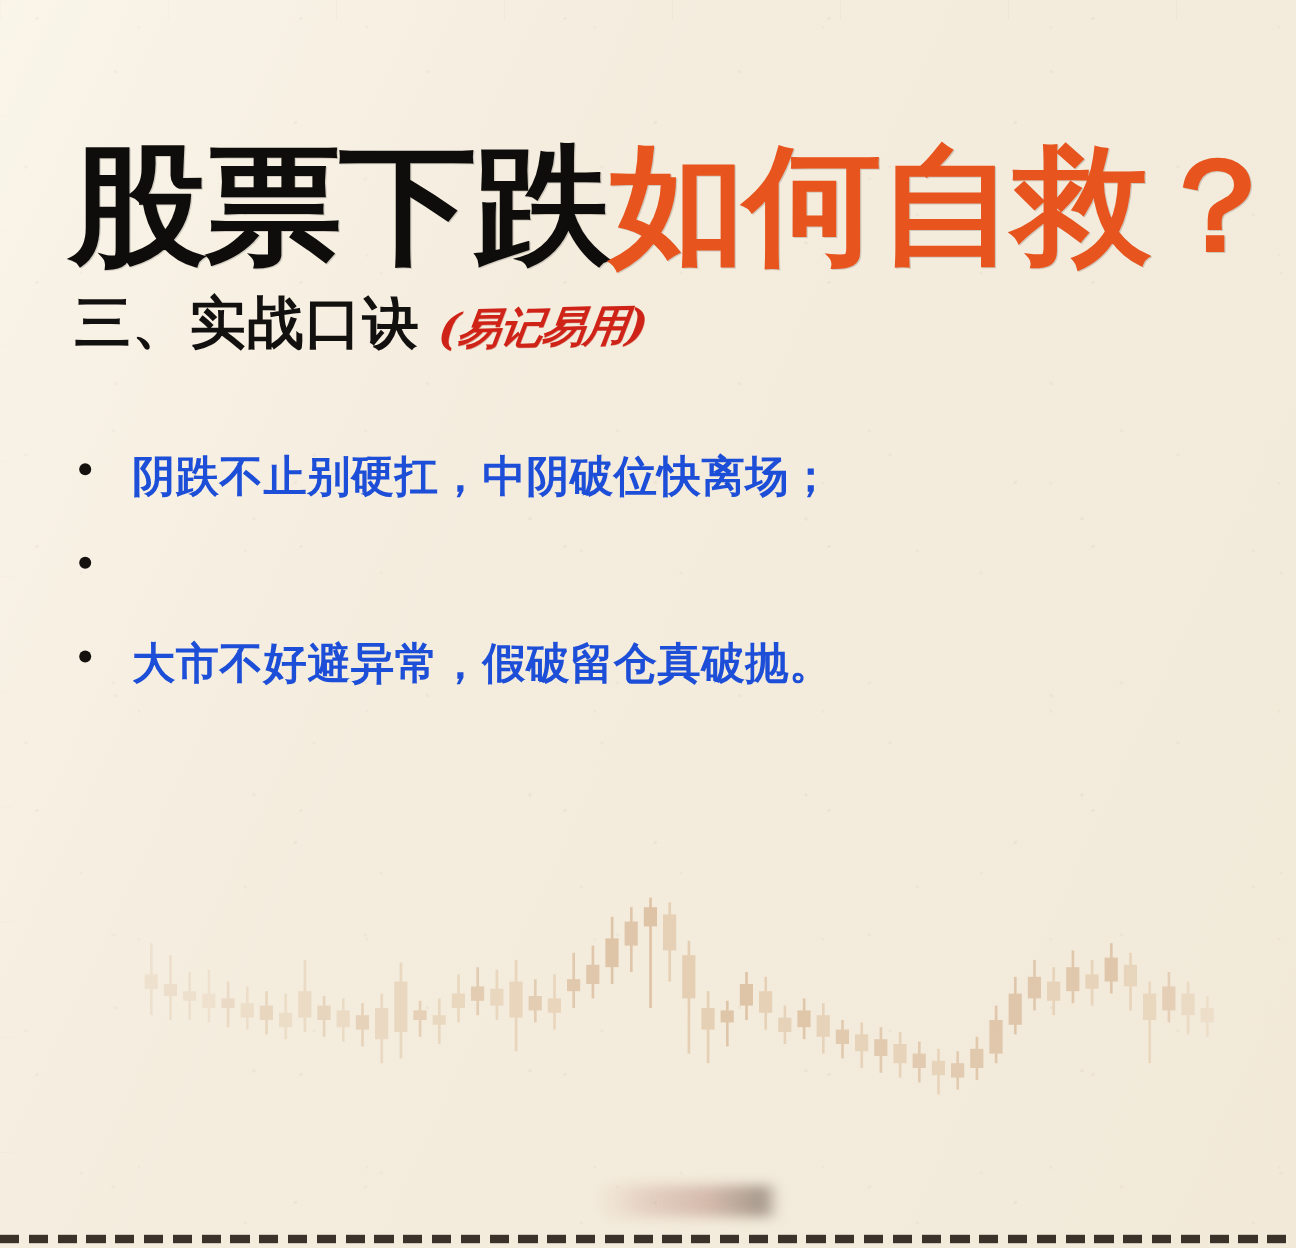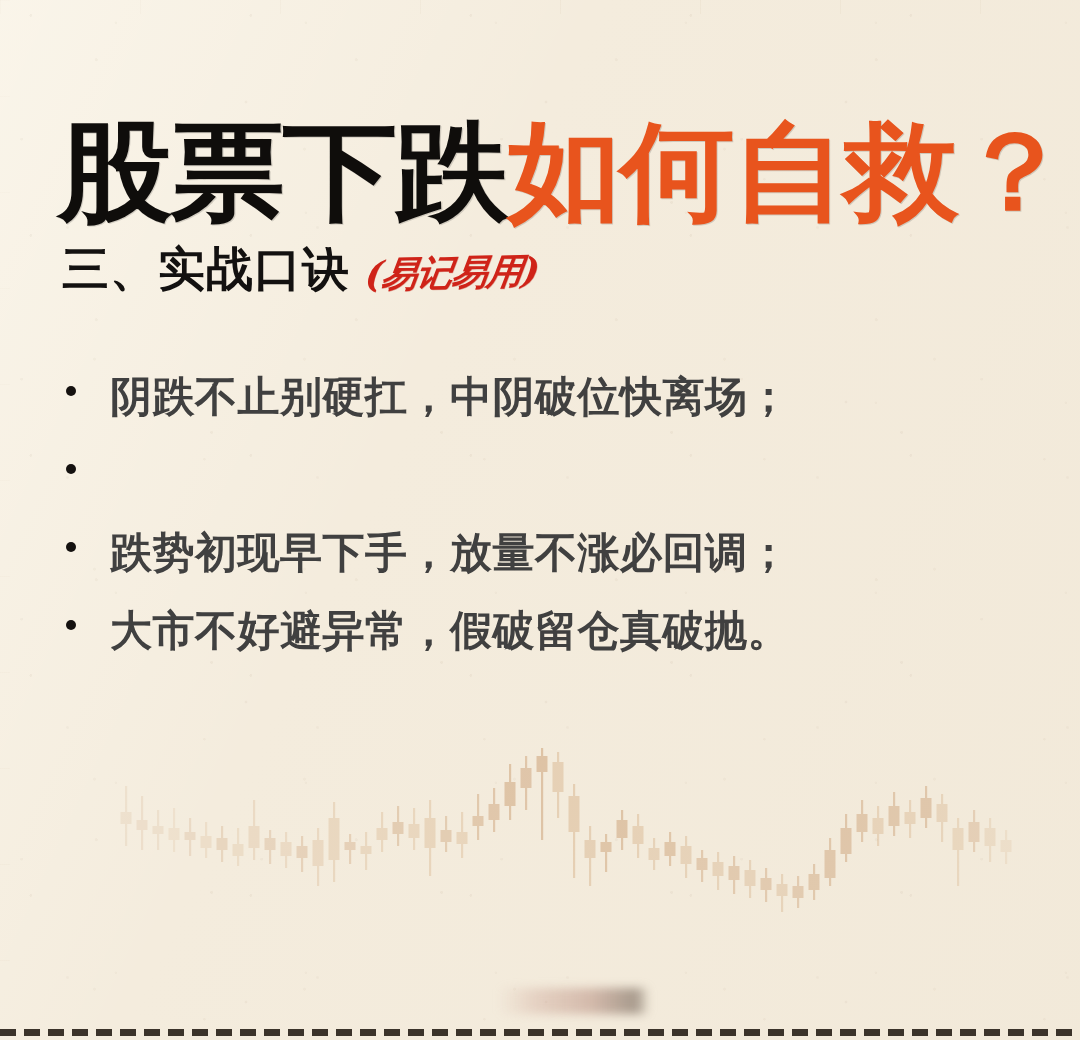--- a/index.html
+++ b/index.html
@@ -123,23 +123,23 @@
   .bullet-dot {
     flex: 0 0 auto;
     width: 10px;
     height: 10px;
     border-radius: 50%;
     background: #14110f;
     margin-right: 34px;
     margin-left: 8px;
   }
   .bullet-text {
-    font-size: 42px;
+    font-size: 36px;
     font-weight: 700;
-    color: #404040;
+    color: #1d4ed8;
     letter-spacing: 0.5px;
     font-family: "DejaVu Sans", "Liberation Sans", sans-serif;
     margin-top: 12px;
   }
 
   
   .chart-watermark {
     position: absolute;
     left: 0;
     top: 700px;
@@ -428,24 +428,20 @@
   <ul class="mnemonic-list" id="mnemonic-list">
       <li>
         <span class="bullet-dot"></span>
         <span class="bullet-text">阴跌不止别硬扛，中阴破位快离场；</span>
       </li>
       <li>
         <span class="bullet-dot"></span>
       </li>
       <li>
         <span class="bullet-dot"></span>
-        <span class="bullet-text">跌势初现早下手，放量不涨必回调；</span>
-      </li>
-      <li>
-        <span class="bullet-dot"></span>
         <span class="bullet-text">大市不好避异常，假破留仓真破抛。</span>
       </li>
     </ul>
 
   <div class="bottom-smudge"></div>
   <div class="bottom-dashed-rule"></div>
 
 </div>
 
 </body></html>

